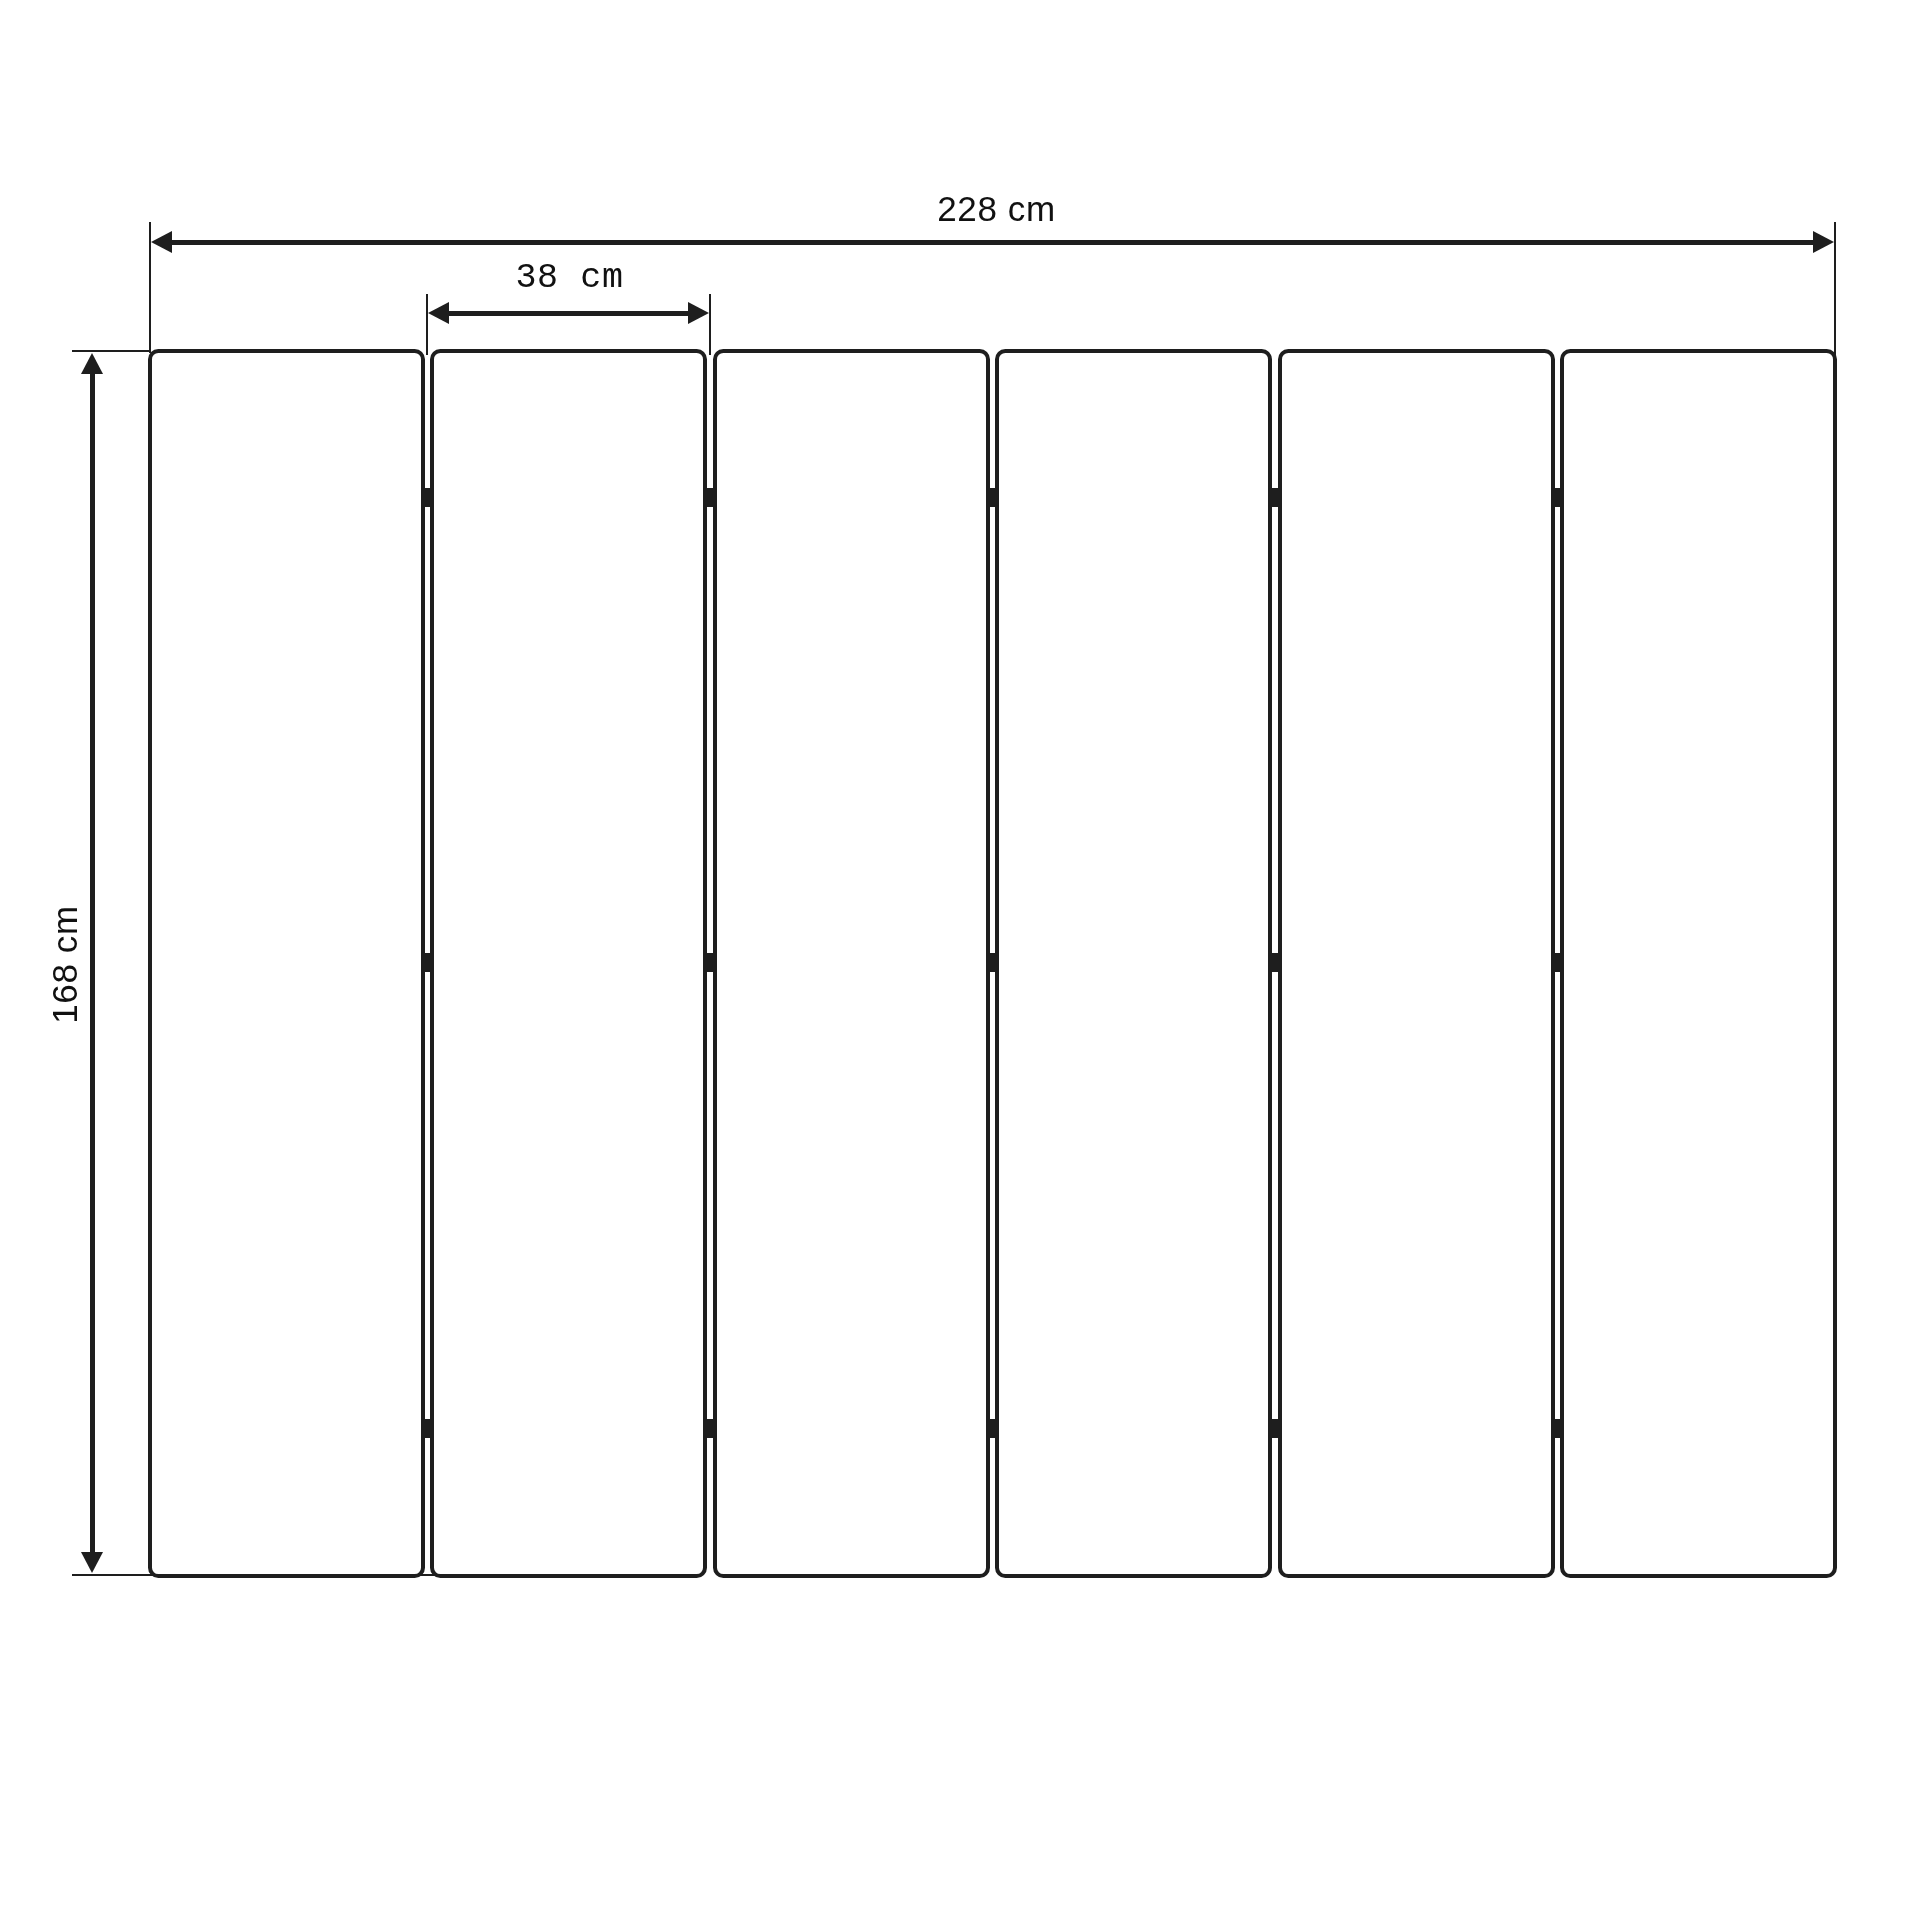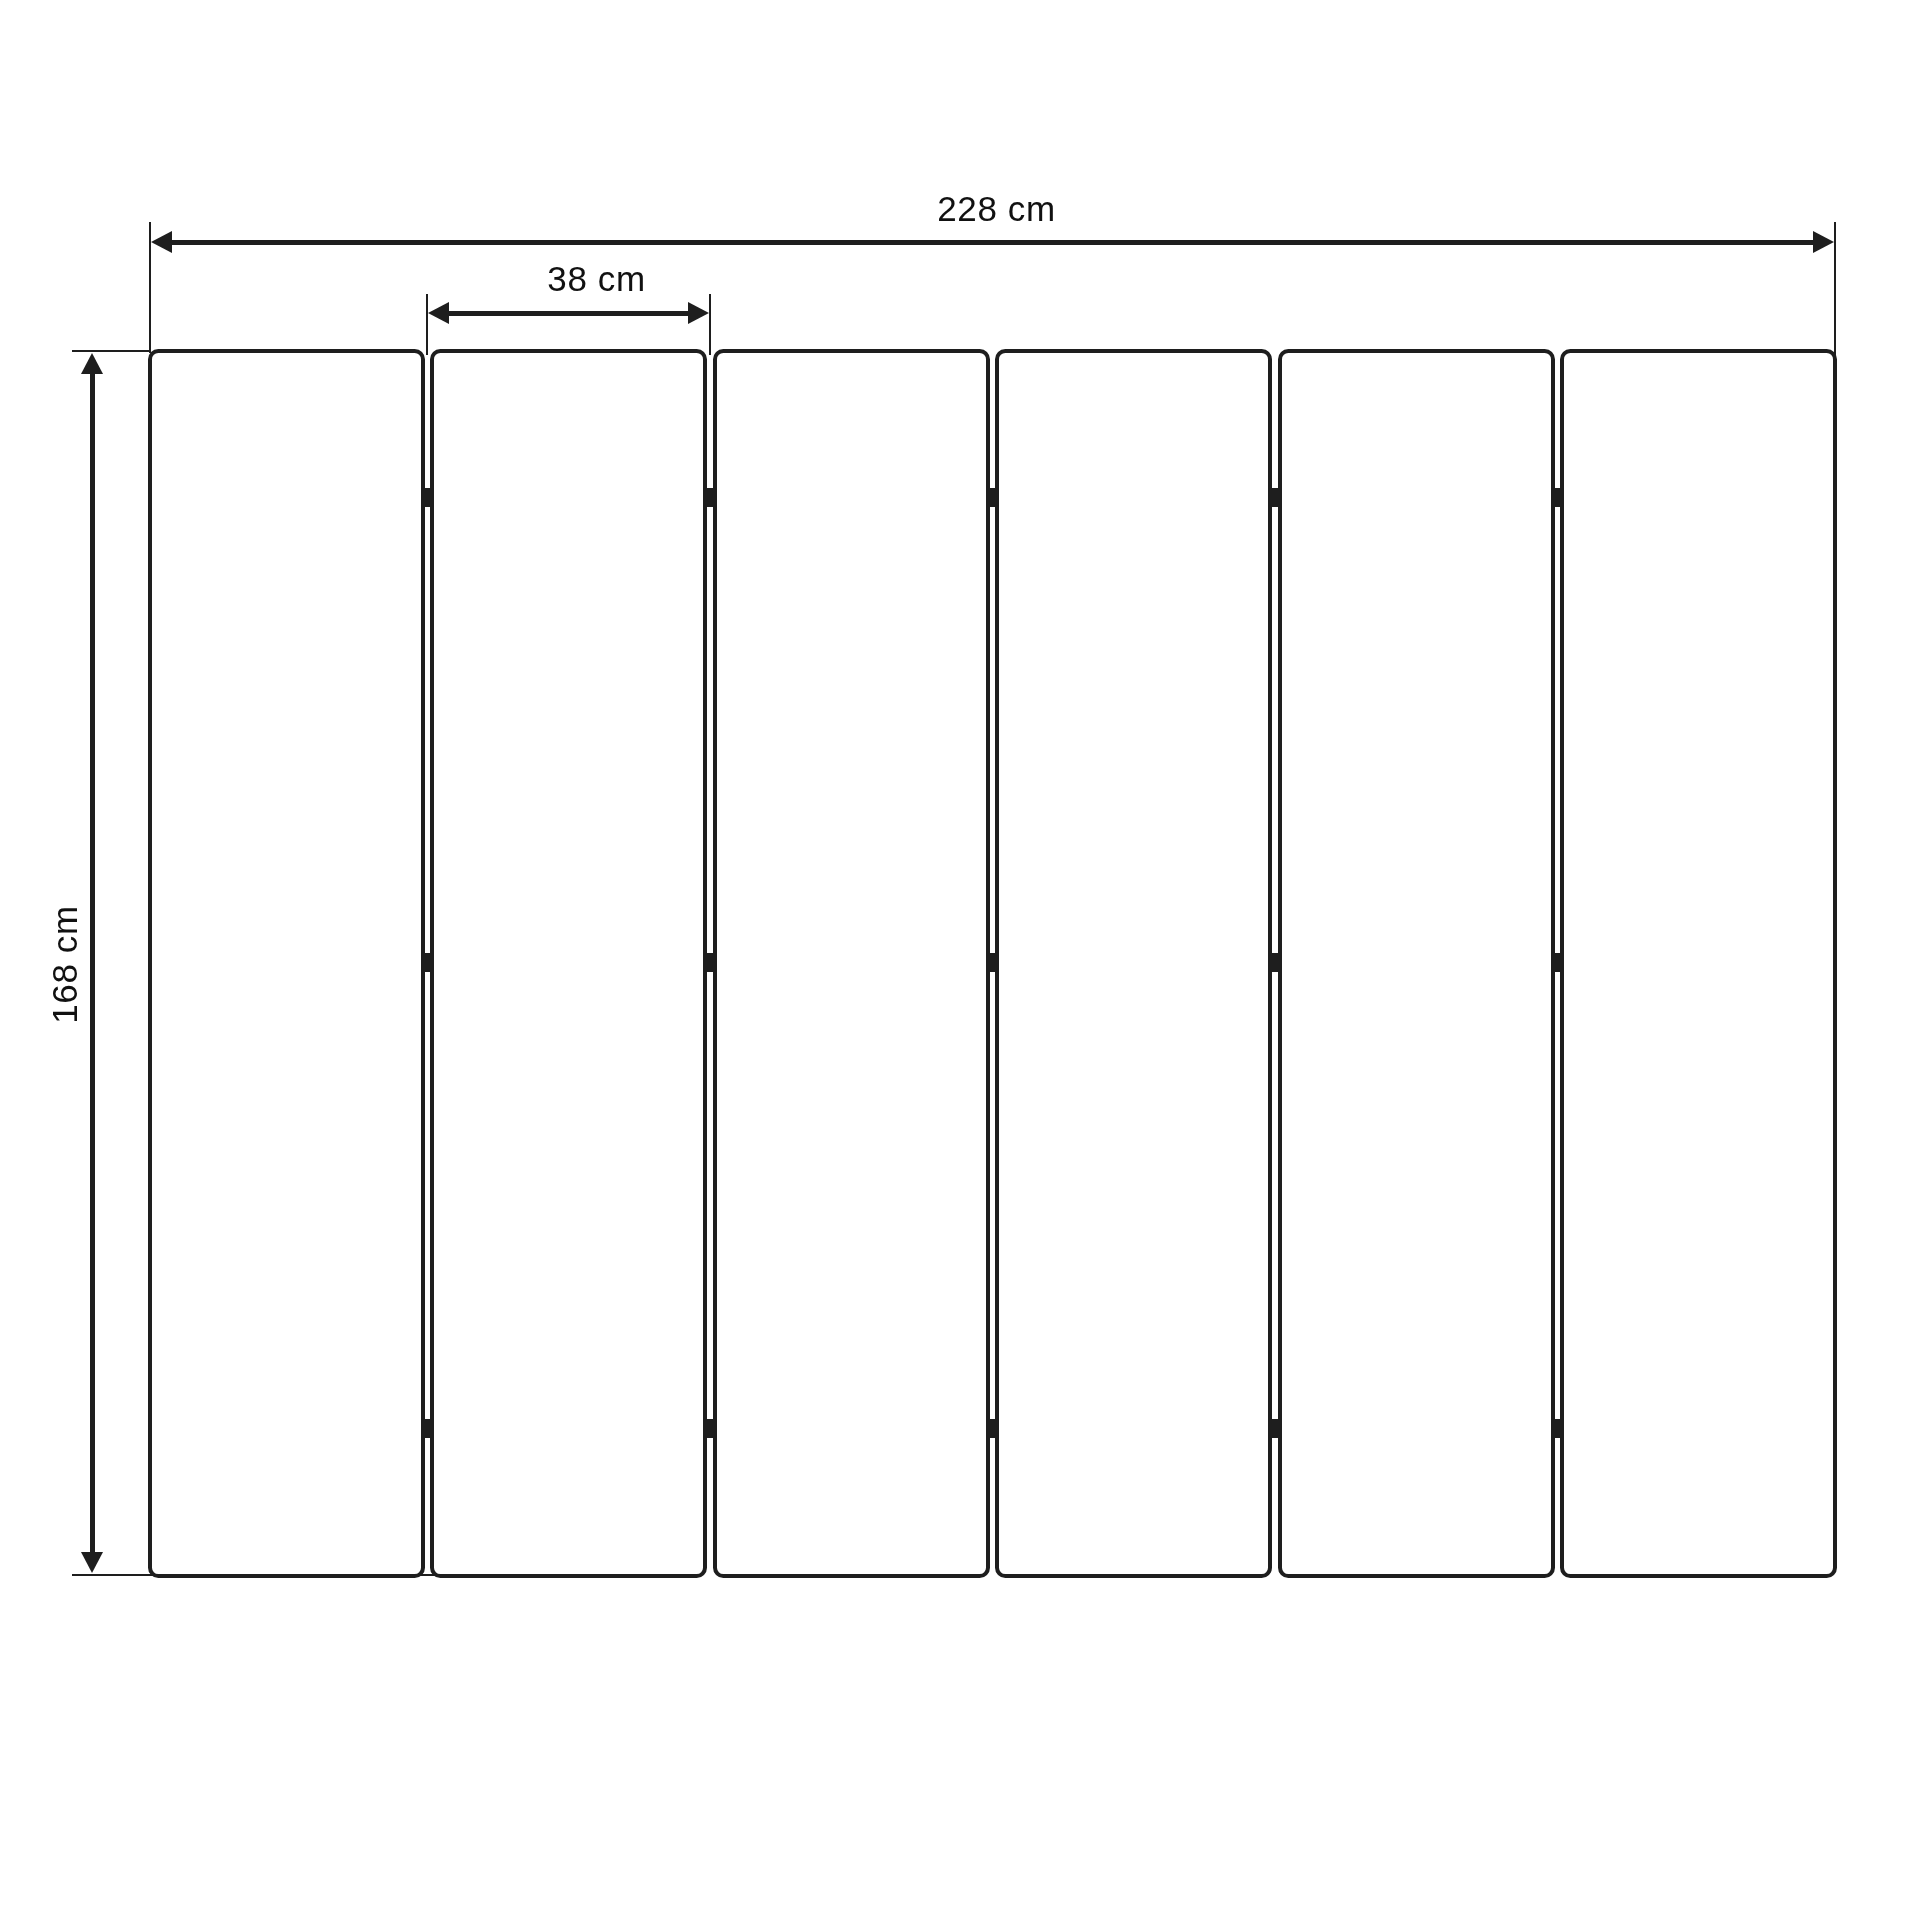--- a/index.html
+++ b/index.html
@@ -60,21 +60,21 @@
 
 <div class="canvas" style="--bg: #ffffff; --stroke: #1e1e1e; --text: #111111;">
 
   <div class="dim-label" style="left:900px; top:189px;">228 cm</div>
   <div class="extline-v" style="left:149px; top:222px; height:131px;"></div>
   <div class="extline-v" style="left:1834px; top:222px; height:137px;"></div>
   <div class="arr arr-left" style="left:151px; top:231px;"></div>
   <div class="dimline-h" style="left:168px; top:240px; width:1649px;"></div>
   <div class="arr arr-right" style="left:1813px; top:231px;"></div>
 
-  <div class="dim-label" style="left:500px; top:259px;">38 cm</div>
+  <div class="dim-label" style="left:473px; top:259px;font-family:Liberation Mono, monospace;">38 cm</div>
   <div class="extline-v" style="left:426px; top:294px; height:61px;"></div>
   <div class="extline-v" style="left:709px; top:294px; height:61px;"></div>
   <div class="arr arr-left" style="left:428px; top:302px;"></div>
   <div class="dimline-h" style="left:446px; top:311px; width:247px;"></div>
   <div class="arr arr-right" style="left:688px; top:302px;"></div>
 
   <div class="dim-label rotated" style="left:-32px; top:945px;">168 cm</div>
   <div class="extline-h" style="left:72px; top:350px; width:78px;"></div>
   <div class="extline-h" style="left:72px; top:1574px; width:385px;"></div>
   <div class="arr arr-up" style="left:81px; top:353px;"></div>

